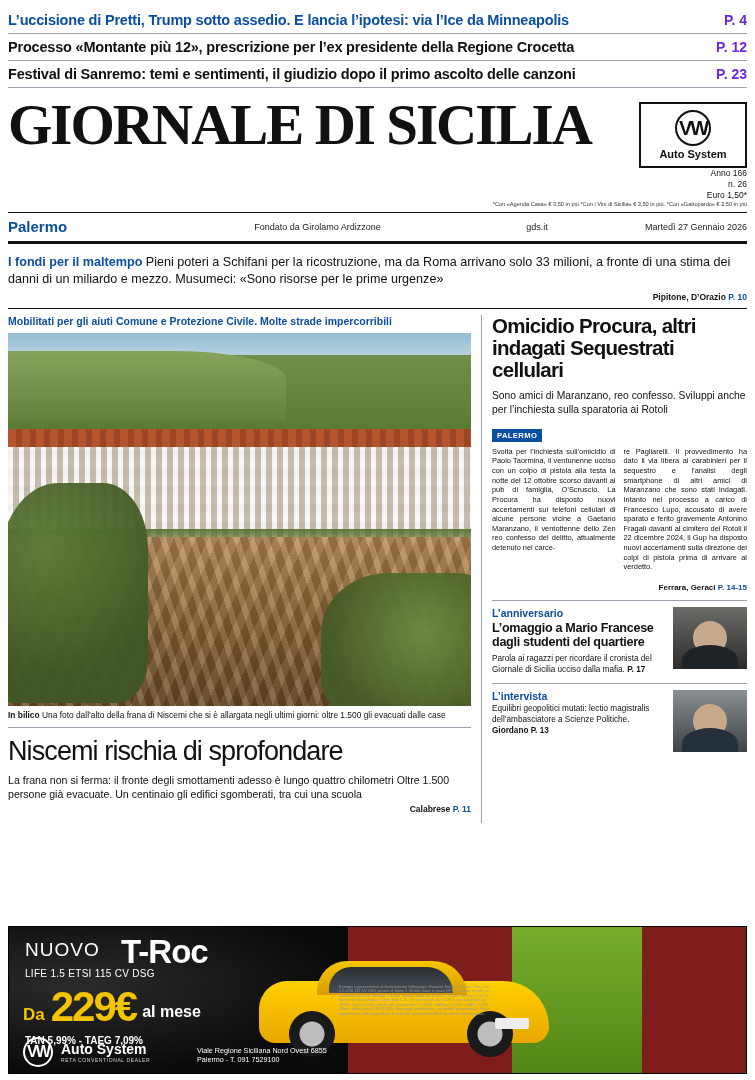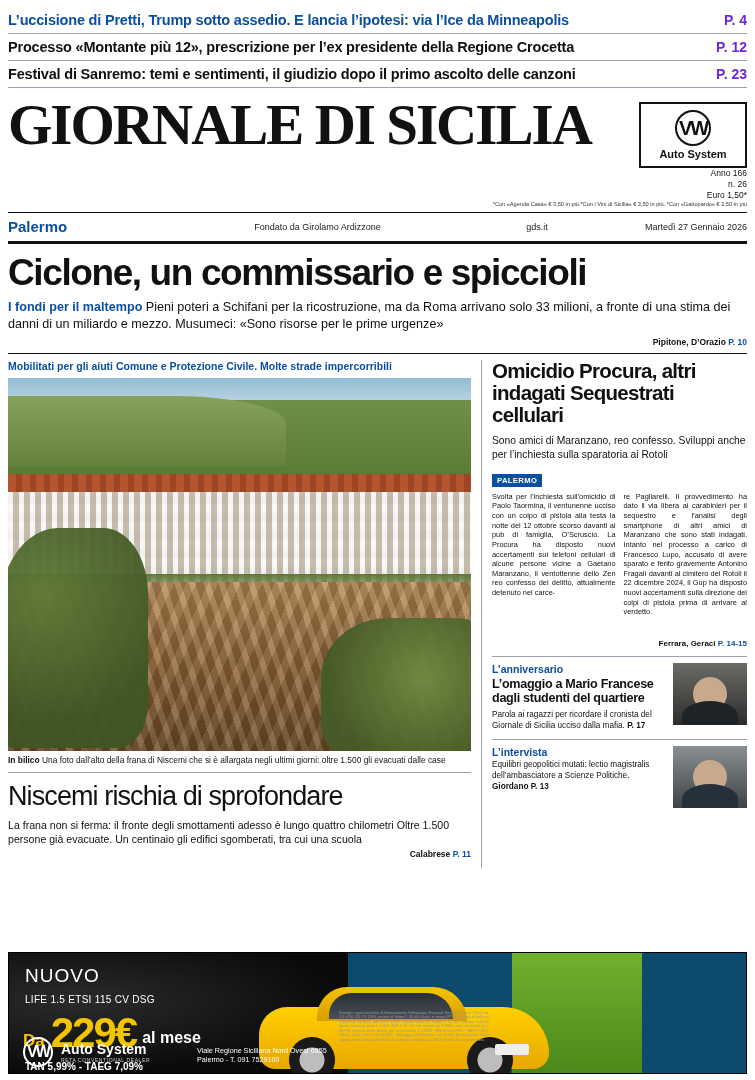--- a/index.html
+++ b/index.html
@@ -237,21 +237,21 @@
     margin-bottom: 5px;
   }
   .r-cols { display: flex; gap: 8px; }
   .r-cols p {
     flex: 1;
     font-size: 7.4px;
     line-height: 1.3;
     margin: 0;
     text-align: justify;
   }
-  .r-credit { text-align: right; font-size: 8px; font-weight: bold; margin: 22px 0 0 0; }
+  .r-credit { text-align: right; font-size: 8px; font-weight: bold; margin: 11px 0 0 0; }
   .r-credit .pg { color: #0b4fa0; }
 
   .r-item {
     border-top: 1px solid #9aa3ad;
     margin-top: 8px;
     padding-top: 6px;
     display: flex;
     gap: 8px;
   }
   .r-item-text { flex: 1; }
@@ -273,22 +273,22 @@
     content:""; position:absolute; left:50%; bottom:-6px; width:56px; height:30px;
     transform: translateX(-50%); border-radius: 50% 50% 0 0;
     background: #1d2326;
   }
   .r-thumb.portrait2:after { background: #25303a; }
 
   
   .ad {
     position: absolute;
     left: 8px; right: 8px; bottom: 6px;
-    height: 122px;
-    background: #0c4a6e;
+    height: 148px;
+    background: #7f1d1d;
     overflow: hidden;
     border: 1px solid #000;
   }
   .ad-bg-left {
     position:absolute; left:0; top:0; width:46%; height:100%;
     background: radial-gradient(ellipse at 20% 40%, #2b2b2b, #0a0a0a 70%);
   }
   .ad-nuovo {
     position:absolute; left:16px; top:12px; color:#fff;
     font-size: 19px; font-weight: normal; letter-spacing: 1px;
@@ -399,21 +399,20 @@
   </div>
 
   <div class="infobar">
     <div class="city">Palermo</div>
     <div class="founder">Fondato da Girolamo Ardizzone</div>
     <div class="site">gds.it</div>
     <div class="date">Martedì 27 Gennaio 2026</div>
   </div>
 
   <div class="lead">
-    <h1>Ciclone, un commissario e spiccioli</h1>
     <p class="lead-sub"><span class="kicker">I fondi per il maltempo</span> <span>Pieni poteri a Schifani per la ricostruzione, ma da Roma arrivano solo 33 milioni, a fronte di una stima dei danni di un miliardo e mezzo. Musumeci: «Sono risorse per le prime urgenze»</span></p>
     <p class="lead-credit"><span>Pipitone, D’Orazio</span> <span class="pg">P. 10</span></p>
   </div>
 
   <div class="main">
 
     <div class="col-left">
       <div class="left-kicker">Mobilitati per gli aiuti Comune e Protezione Civile. Molte strade impercorribili</div>
 
       <div class="photo">
@@ -474,20 +473,21 @@
     <div class="ad-car">
       <div class="body"></div>
       <div class="roof"></div>
       <div class="glass"></div>
       <div class="wheel w1"></div>
       <div class="wheel w2"></div>
       <div class="plate"></div>
     </div>
 
     <div class="ad-nuovo">NUOVO</div>
+    <div class="ad-troc">T-Roc</div>
     <div class="ad-trim">LIFE 1.5 ETSI 115 CV DSG</div>
 
     <div class="ad-price-row">
       <span class="ad-da">Da</span>
       <span class="ad-amount">229€</span>
       <span class="ad-mese">al mese</span>
     </div>
     <div class="ad-tan">TAN 5,99% - TAEG 7,09%</div>
 
     <div class="ad-fineprint">Esempio rappresentativo di finanziamento Volkswagen Financial Services: Nuovo T-Roc Life 1.5 eTSI 115 CV DSG, prezzo di listino € 33.400 chiavi in mano (IPT e imposta di bollo su conformità escluse). Anticipo € 8.900. Importo totale del credito € 24.500. Interessi € 4.213. Spese istruttoria pratica € 350. Bolli € 16. 35 rate mensili da € 229 e una rata finale da € 18.900. Importo totale dovuto dal consumatore € 27.049. TAN fisso 5,99% - TAEG 7,09%. Offerta valida fino al 31/01/2026. Messaggio pubblicitario con finalità promozionale. Salvo approvazione Volkswagen Bank. Si veda documentazione SECCI presso le concessionarie.</div>

